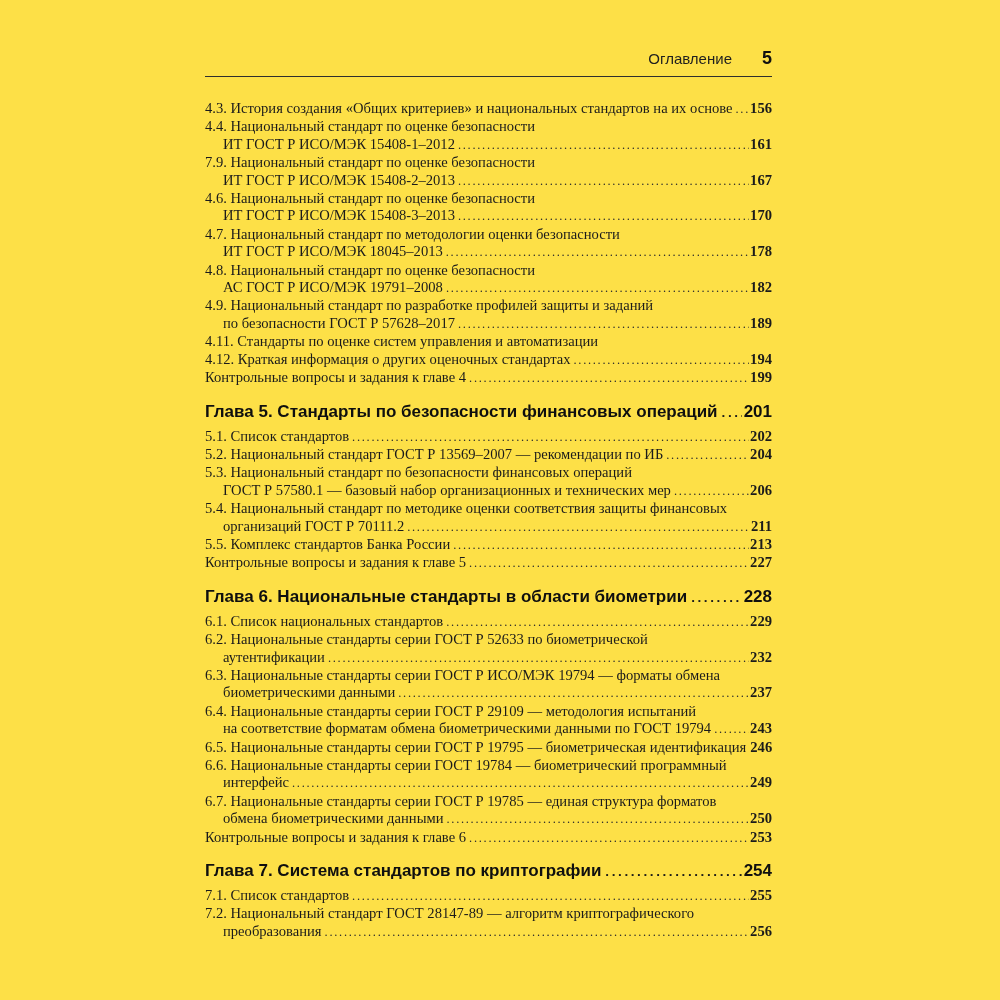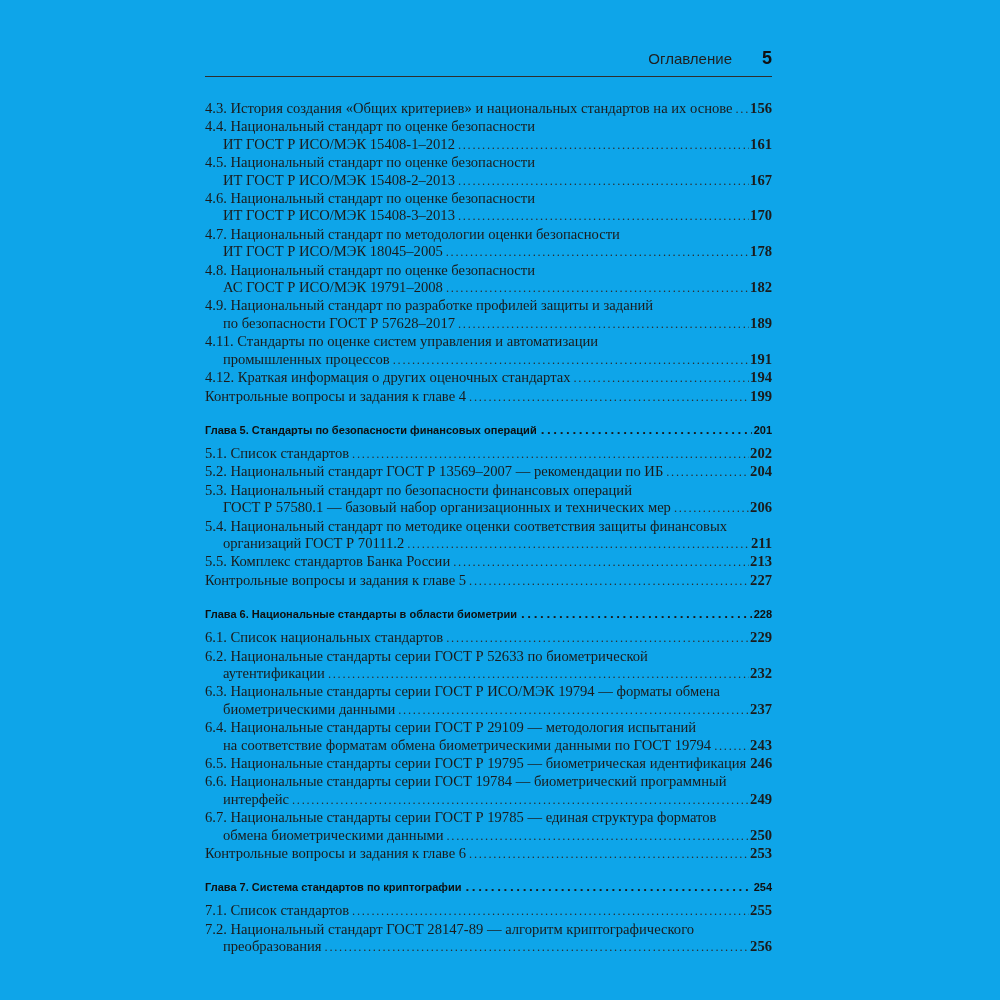--- a/index.html
+++ b/index.html
@@ -4,21 +4,21 @@
 <style>
   html, body {
     margin: 0;
     padding: 0;
     background: #ffffff;
   }
   .page {
     position: relative;
     width: 1000px;
     height: 1000px;
-    background: #0ea5e9;
+    background: #fde047;
     overflow: hidden;
   }
   .content {
     position: absolute;
     left: 205px;
     top: 48px;
     width: 567px;
   }
   
   .header-row {
@@ -71,21 +71,21 @@
     letter-spacing: 1.7px;
     color: #2c2c2c;
   }
   .num { flex: 0 0 auto; font-weight: bold; }
   
   .chapter-row {
     display: flex;
     align-items: baseline;
     font-family: "Liberation Sans", sans-serif;
     font-weight: bold;
-    font-size: 11px;
+    font-size: 17px;
     line-height: 20px;
     color: #0f0f0f;
     margin-top: 14px;
     margin-bottom: 5px;
   }
   .chapter-row .dots { margin: 0 0 0 4px; }
   .chapter-row .dots::after {
     font-size: 13.5px;
     letter-spacing: 2.6px;
     font-weight: bold;
@@ -115,39 +115,39 @@
         </div>
         <div class="entry">
           <div class="line">4.4. Национальный стандарт по оценке безопасности</div>
           <div class="lastline cont">
             <span class="t">ИТ ГОСТ Р ИСО/МЭК 15408-1–2012</span>
             <span class="dots"></span>
             <span class="num">161</span>
           </div>
         </div>
         <div class="entry">
-          <div class="line">4.5. Национальный стандарт по оценке безопасности</div>
+          <div class="line">7.9. Национальный стандарт по оценке безопасности</div>
           <div class="lastline cont">
             <span class="t">ИТ ГОСТ Р ИСО/МЭК 15408-2–2013</span>
             <span class="dots"></span>
             <span class="num">167</span>
           </div>
         </div>
         <div class="entry">
           <div class="line">4.6. Национальный стандарт по оценке безопасности</div>
           <div class="lastline cont">
             <span class="t">ИТ ГОСТ Р ИСО/МЭК 15408-3–2013</span>
             <span class="dots"></span>
             <span class="num">170</span>
           </div>
         </div>
         <div class="entry">
           <div class="line">4.7. Национальный стандарт по методологии оценки безопасности</div>
           <div class="lastline cont">
-            <span class="t">ИТ ГОСТ Р ИСО/МЭК 18045–2005</span>
+            <span class="t">ИТ ГОСТ Р ИСО/МЭК 18045–2013</span>
             <span class="dots"></span>
             <span class="num">178</span>
           </div>
         </div>
         <div class="entry">
           <div class="line">4.8. Национальный стандарт по оценке безопасности</div>
           <div class="lastline cont">
             <span class="t">АС ГОСТ Р ИСО/МЭК 19791–2008</span>
             <span class="dots"></span>
             <span class="num">182</span>
@@ -156,25 +156,20 @@
         <div class="entry">
           <div class="line">4.9. Национальный стандарт по разработке профилей защиты и заданий</div>
           <div class="lastline cont">
             <span class="t">по безопасности ГОСТ Р 57628–2017</span>
             <span class="dots"></span>
             <span class="num">189</span>
           </div>
         </div>
         <div class="entry">
           <div class="line">4.11. Стандарты по оценке систем управления и автоматизации</div>
-          <div class="lastline cont">
-            <span class="t">промышленных процессов</span>
-            <span class="dots"></span>
-            <span class="num">191</span>
-          </div>
         </div>
         <div class="entry">
           <div class="lastline">
             <span class="t">4.12. Краткая информация о других оценочных стандартах</span>
             <span class="dots"></span>
             <span class="num">194</span>
           </div>
         </div>
         <div class="entry">
           <div class="lastline">

